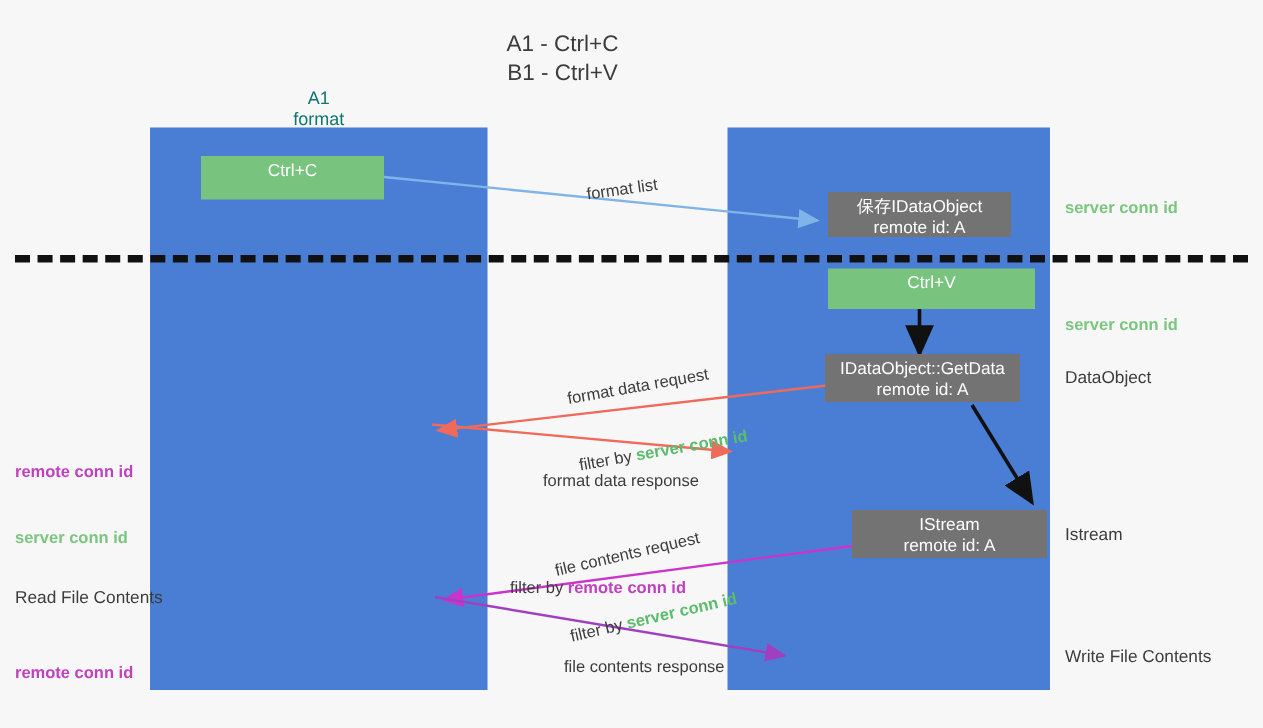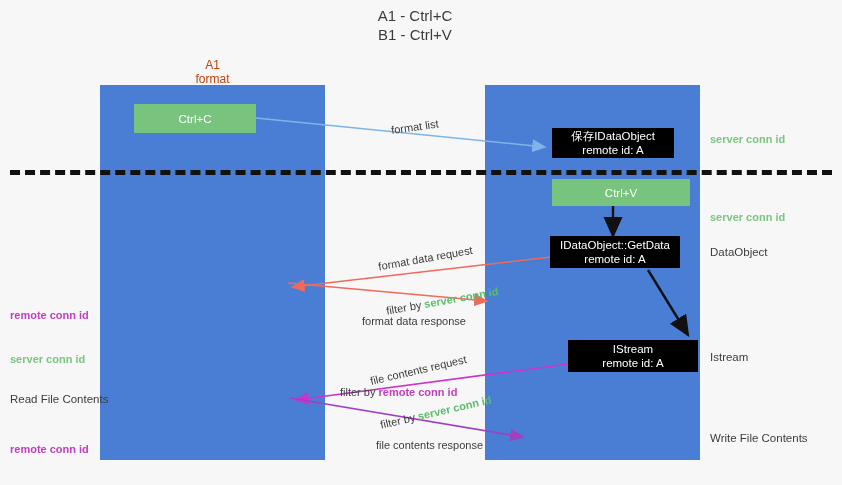--- a/index.html
+++ b/index.html
@@ -23,35 +23,34 @@
   }
   svg.wires {
     position: absolute;
     left: 0; top: 0;
     width: 842px;
     height: 485px;
     pointer-events: none;
   }
   .title {
     position: absolute;
-    left: 0; top: 6px;
+    left: 0; top: 20px;
     width: 750px;
     text-align: center;
     font-size: 15px;
     line-height: 19px;
     color: #3c3c3c;
     white-space: pre;
-    padding-left: 40px;
   }
   .col-head {
     position: absolute;
     text-align: center;
     font-size: 12px;
     line-height: 14px;
-    color: #c2410c;
+    color: #0f766e;
     white-space: pre;
   }
   .lane {
     position: absolute;
     background: #4a7ed4;
   }
   .lane-a { left: 100px; top: 85px; width: 225px; height: 375px; }
   .lane-b { left: 485px; top: 85px; width: 215px; height: 375px; }
 
   .dashed-line {
@@ -61,29 +60,29 @@
     height: 0;
     border-top: 5px dashed #111111;
   }
 
   .node {
     position: absolute;
     box-sizing: border-box;
     display: flex;
     flex-direction: column;
     align-items: center;
-    justify-content: center;
+    justify-content: flex-start;
     color: #ffffff;
     font-size: 11.5px;
     line-height: 14px;
     text-align: center;
     padding: 3px 6px;
   }
   .node.green { background: #78c37e; }
-  .node.orange { background: #000000; }
+  .node.orange { background: #737373; }
   .node .l2 { font-size: 11.5px; }
 
   .edge-label {
     position: absolute;
     font-size: 11px;
     line-height: 15px;
     color: #3c3c3c;
     white-space: pre;
   }
   .edge-label .green-txt { color: #5bbd6b; font-weight: bold; }

